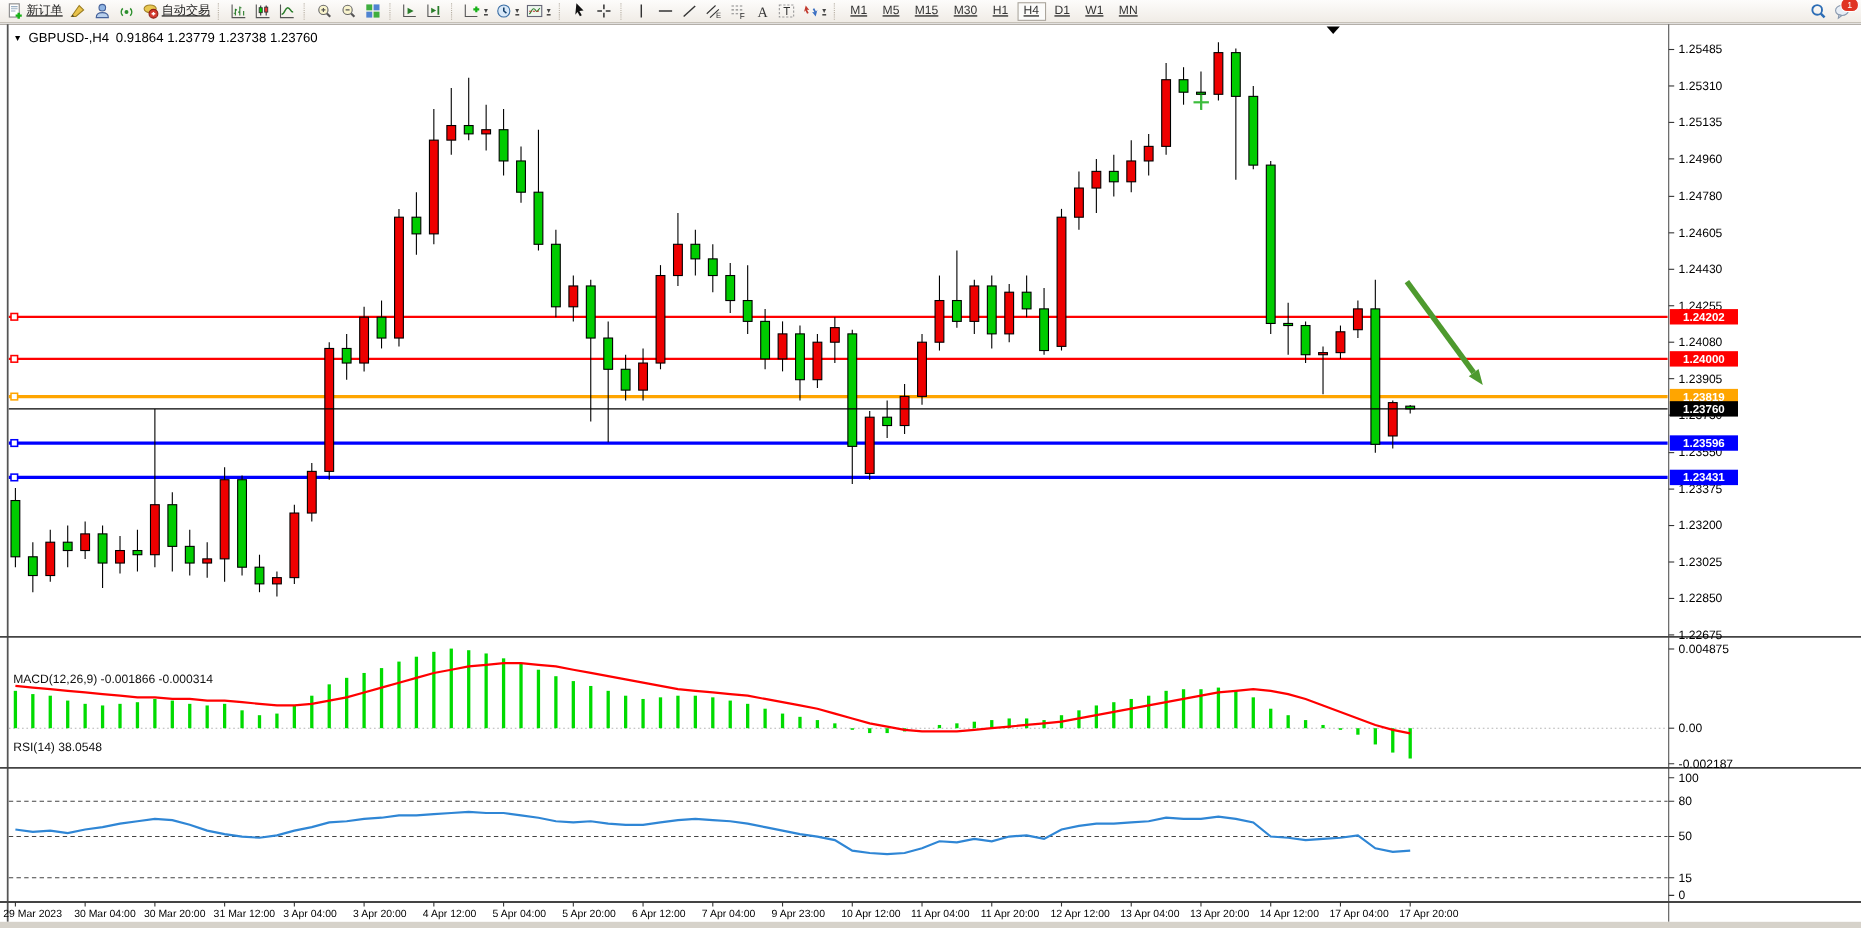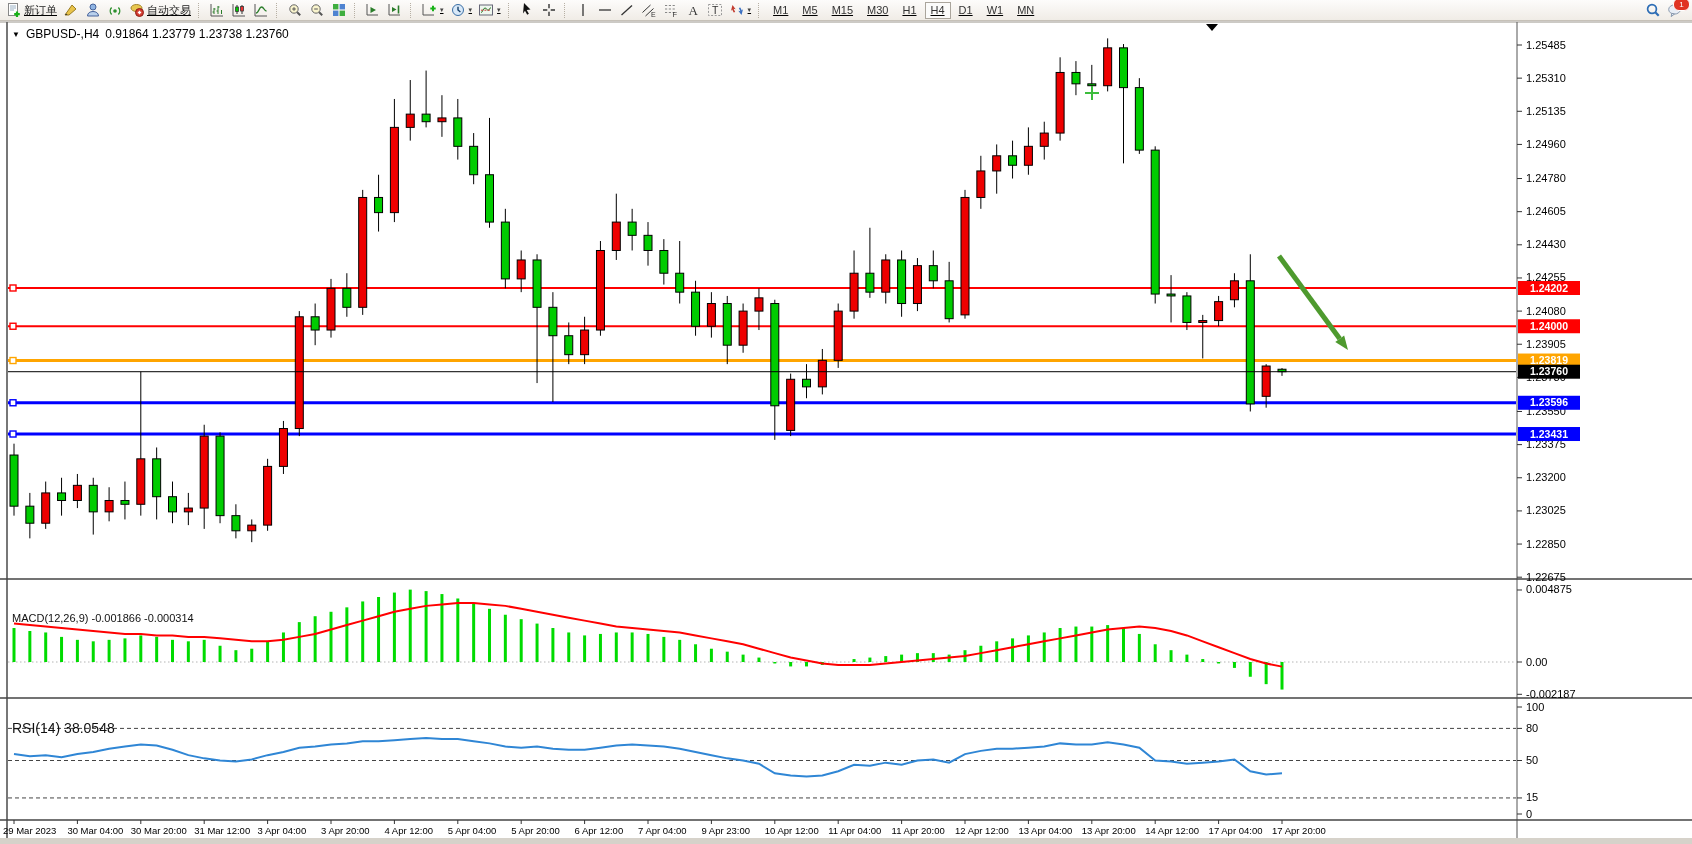--- a/index.html
+++ b/index.html
@@ -23,21 +23,21 @@
   .tf-btn.active{background:#fbfbfa;border:1px solid #aaa59c;}
   #tb-right{margin-left:auto;display:flex;align-items:center;margin-right:6px;position:relative;}
   #notif-badge{
     position:absolute;right:-4px;top:-2px;min-width:11px;height:11px;background:#e03423;color:#fff;
     border-radius:6px;font-size:8px;text-align:center;line-height:11px;padding:0 2px;border:1px solid #fff;
   }
   
   #chart-title{position:absolute;left:12px;top:27px;z-index:4;font-size:12px;color:#000;display:flex;align-items:center;gap:6px;}
   #chart-title .caret{font-size:8px;}
   #macd-label{position:absolute;left:12px;top:584px;z-index:4;font-size:11px;color:#111;margin-top:28px;}
-  #rsi-label{position:absolute;left:12px;top:720px;z-index:4;font-size:14px;color:#111;}
+  #rsi-label{position:absolute;left:12px;top:674px;z-index:4;font-size:11px;color:#111;}
   #chart-svg{position:absolute;left:0;top:0;z-index:1;}
 </style>
 </head>
 <body>
 
 <div id="toolbar">
     <span class="tb-btn">
       <svg viewBox="0 0 16 16">
         <rect x="2.5" y="1.5" width="9" height="12" fill="#fff" stroke="#888"></rect>
         <path d="M4 4h6M4 6h6M4 8h4" stroke="#9ab0c4" fill="none"></path>

